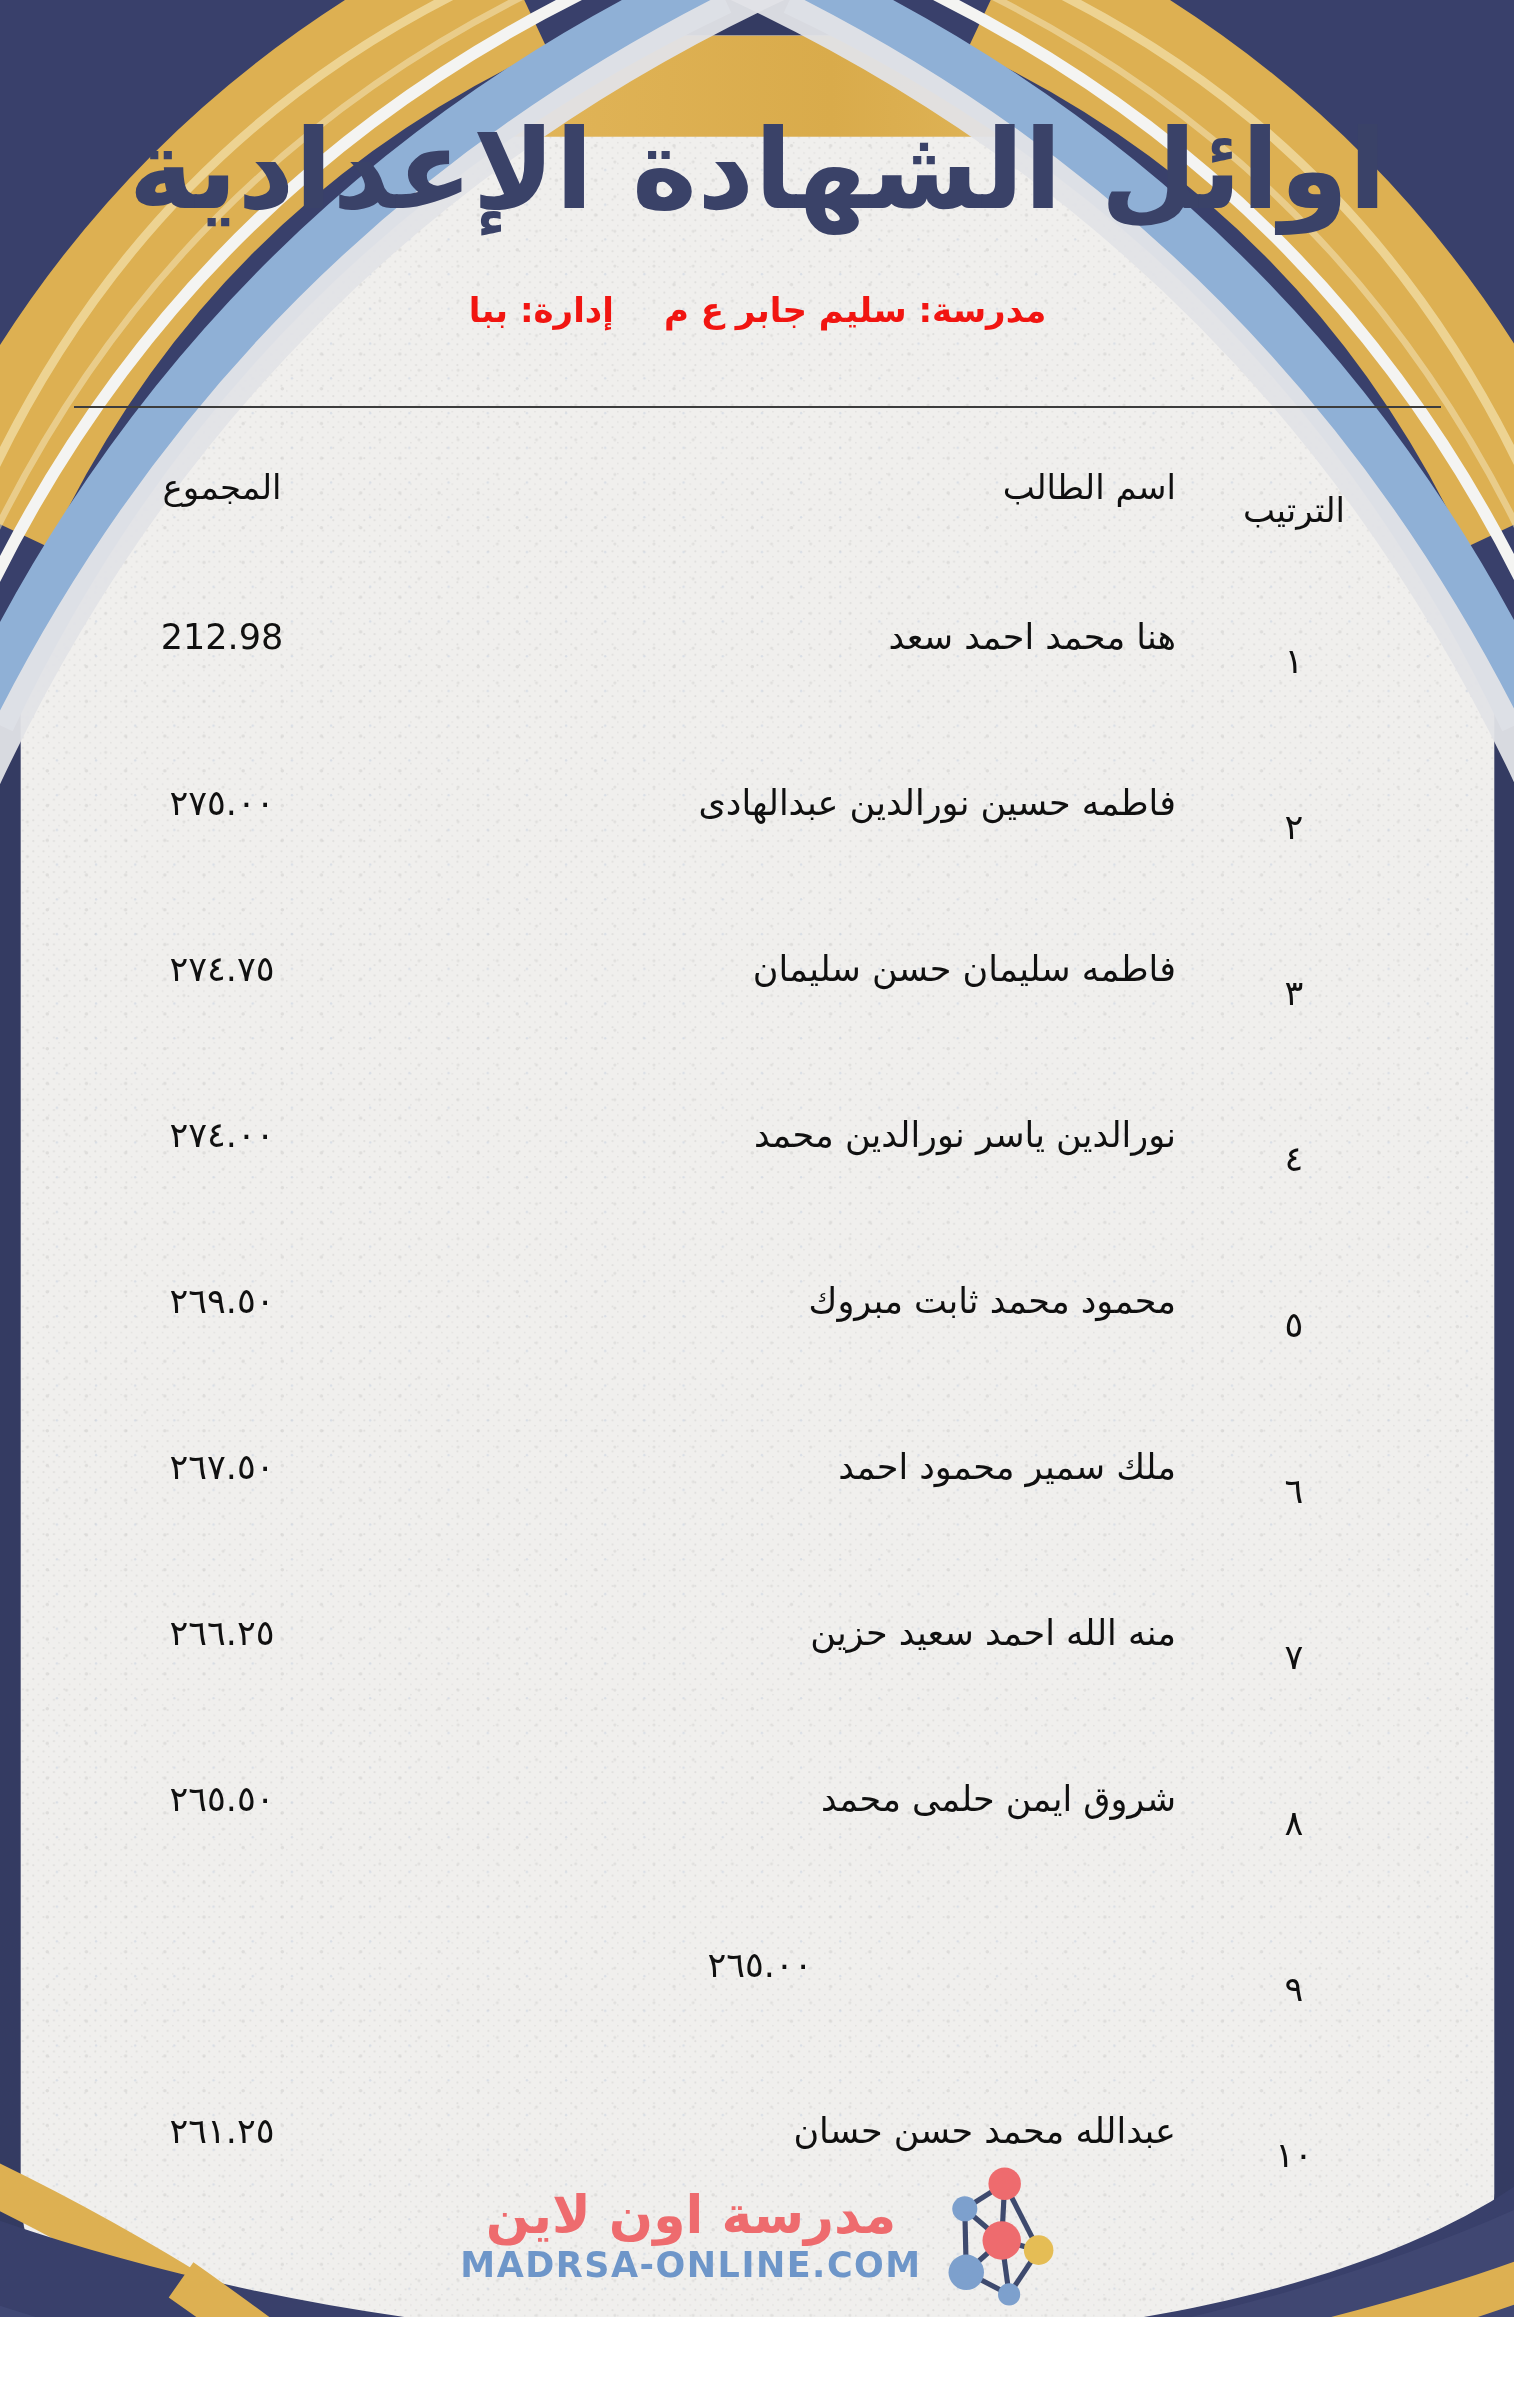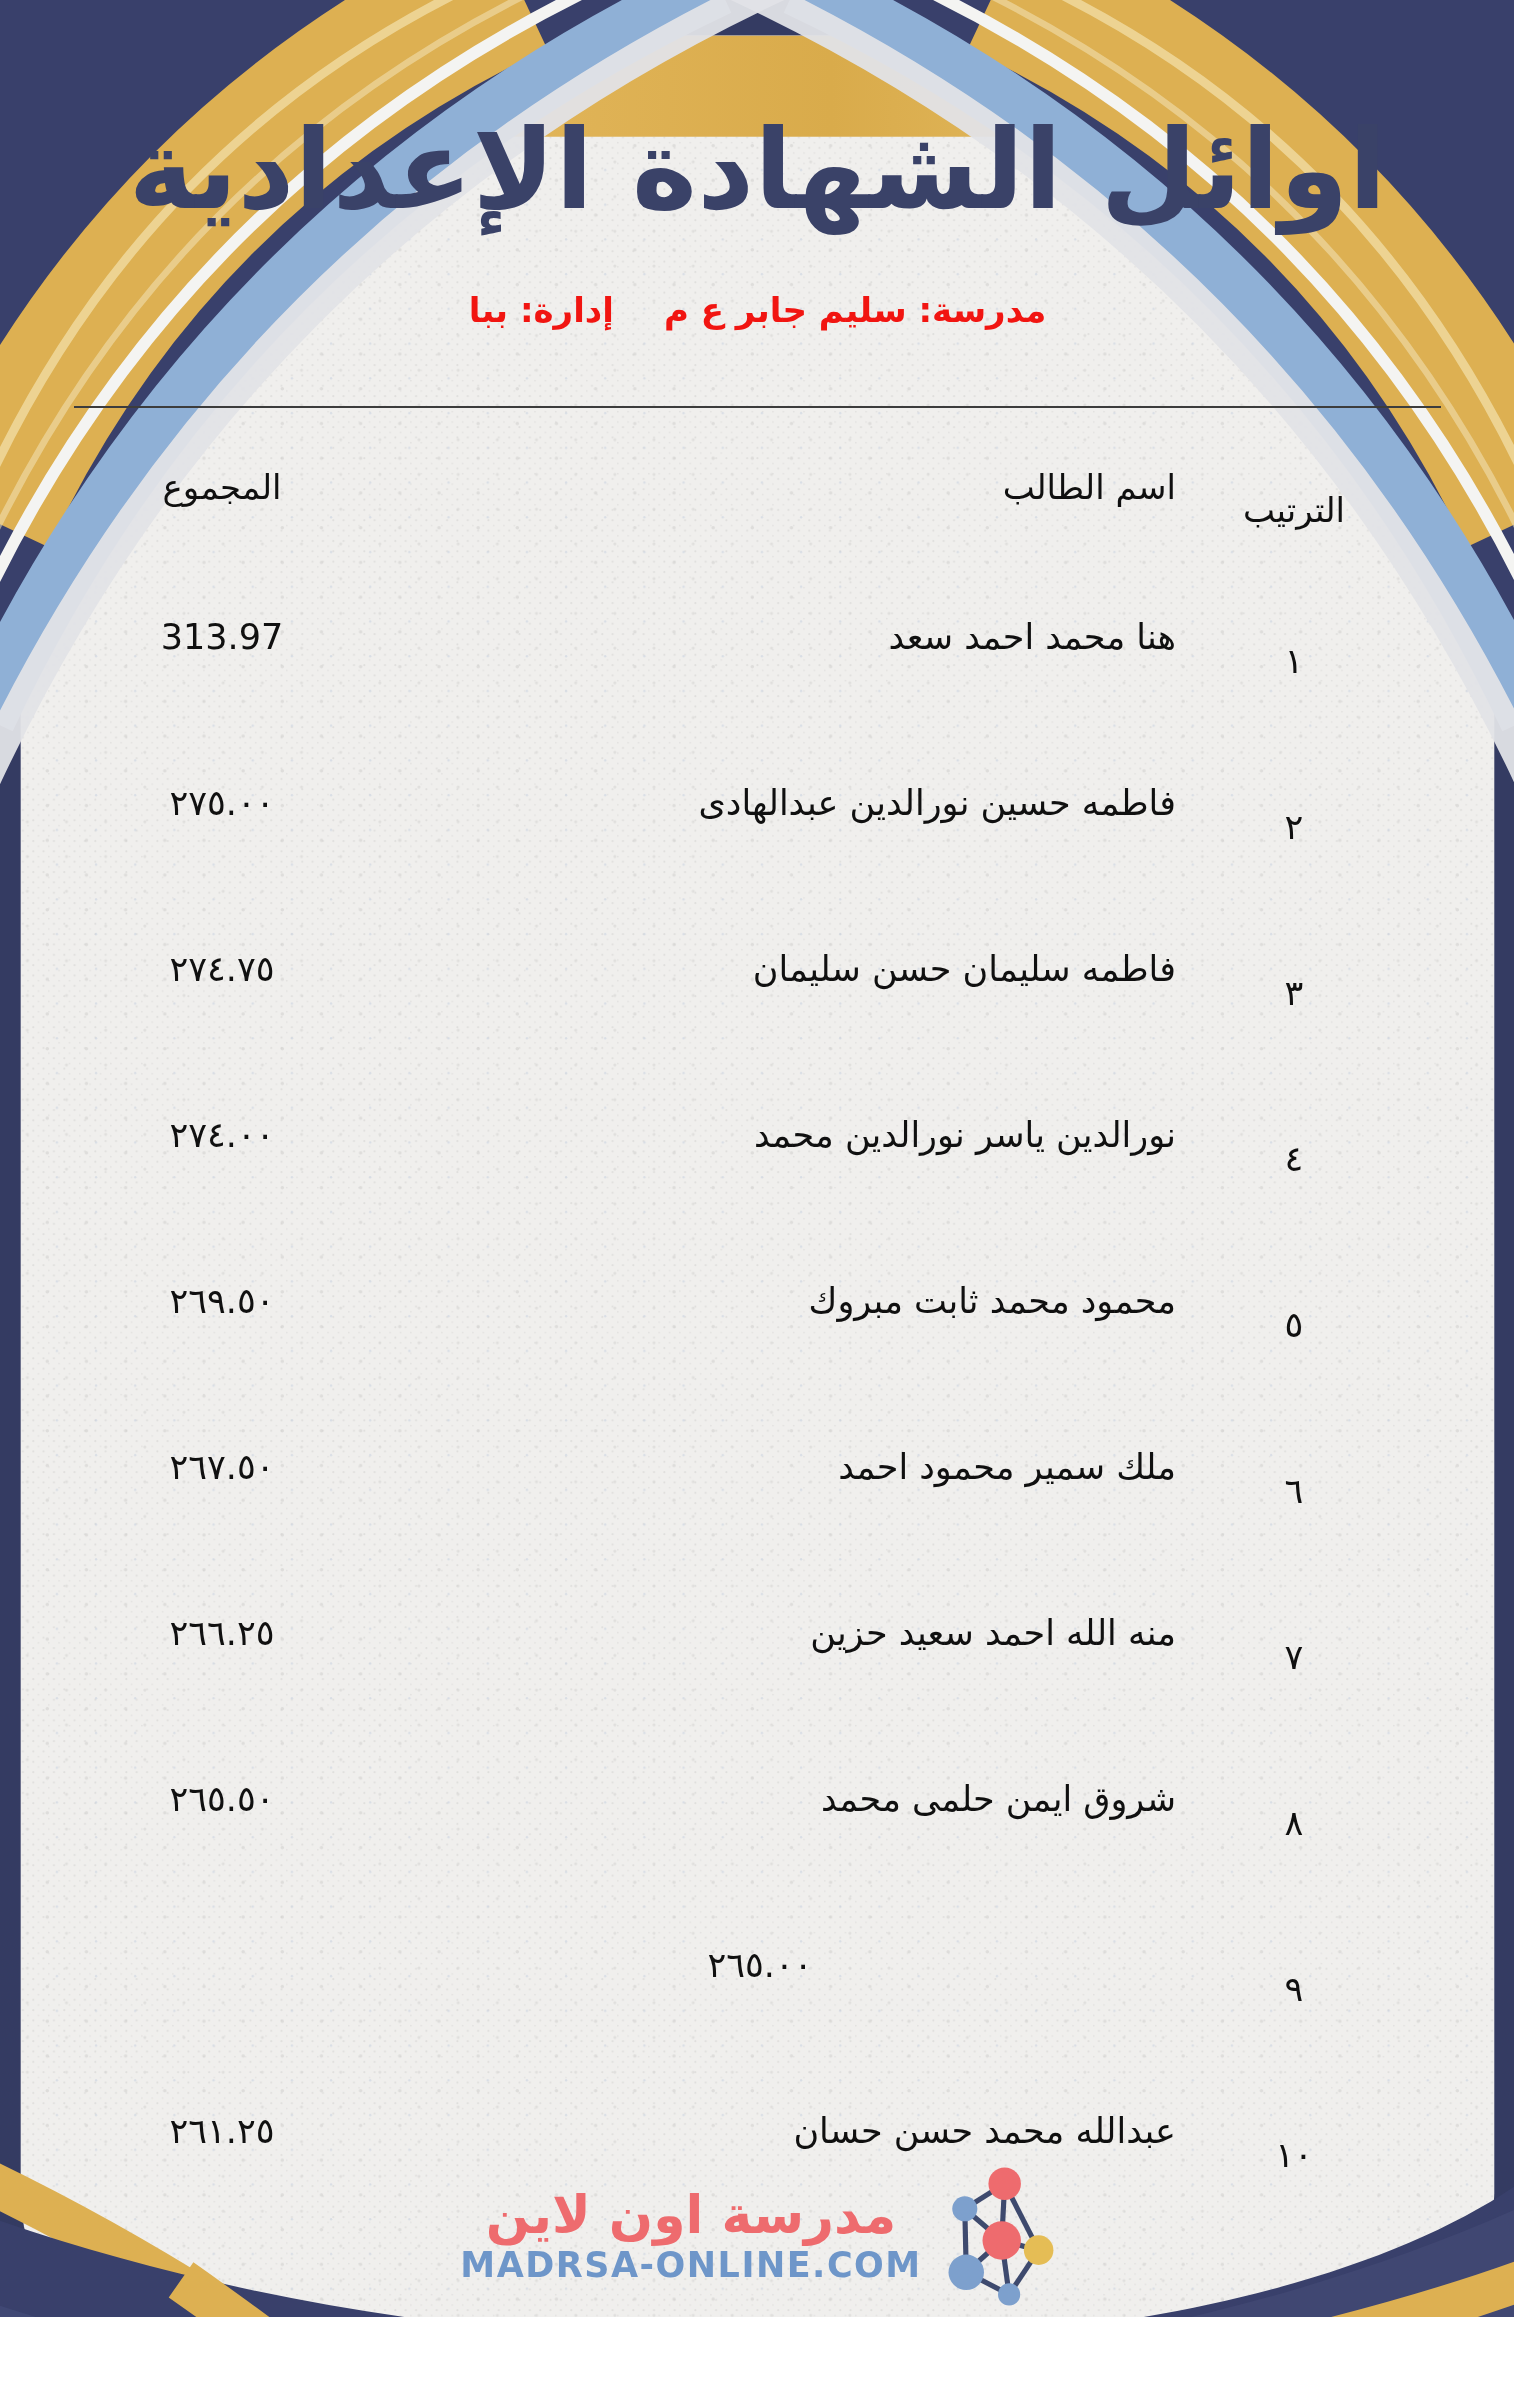--- a/index.html
+++ b/index.html
@@ -102,21 +102,21 @@
     <div class="thead">
       <div class="cell-rank">الترتيب</div>
       <div class="cell-name">اسم الطالب</div>
       <div class="cell-total">المجموع</div>
     </div>
 
     <div class="rows">
       <div class="trow">
         <div class="cell-rank">١</div>
         <div class="cell-name">هنا محمد احمد سعد</div>
-        <div class="cell-total">313.97</div>
+        <div class="cell-total">212.98</div>
       </div>
       <div class="trow">
         <div class="cell-rank">٢</div>
         <div class="cell-name">فاطمه حسين نورالدين عبدالهادى</div>
         <div class="cell-total">٢٧٥.٠٠</div>
       </div>
       <div class="trow">
         <div class="cell-rank">٣</div>
         <div class="cell-name">فاطمه سليمان حسن سليمان</div>
         <div class="cell-total">٢٧٤.٧٥</div>

